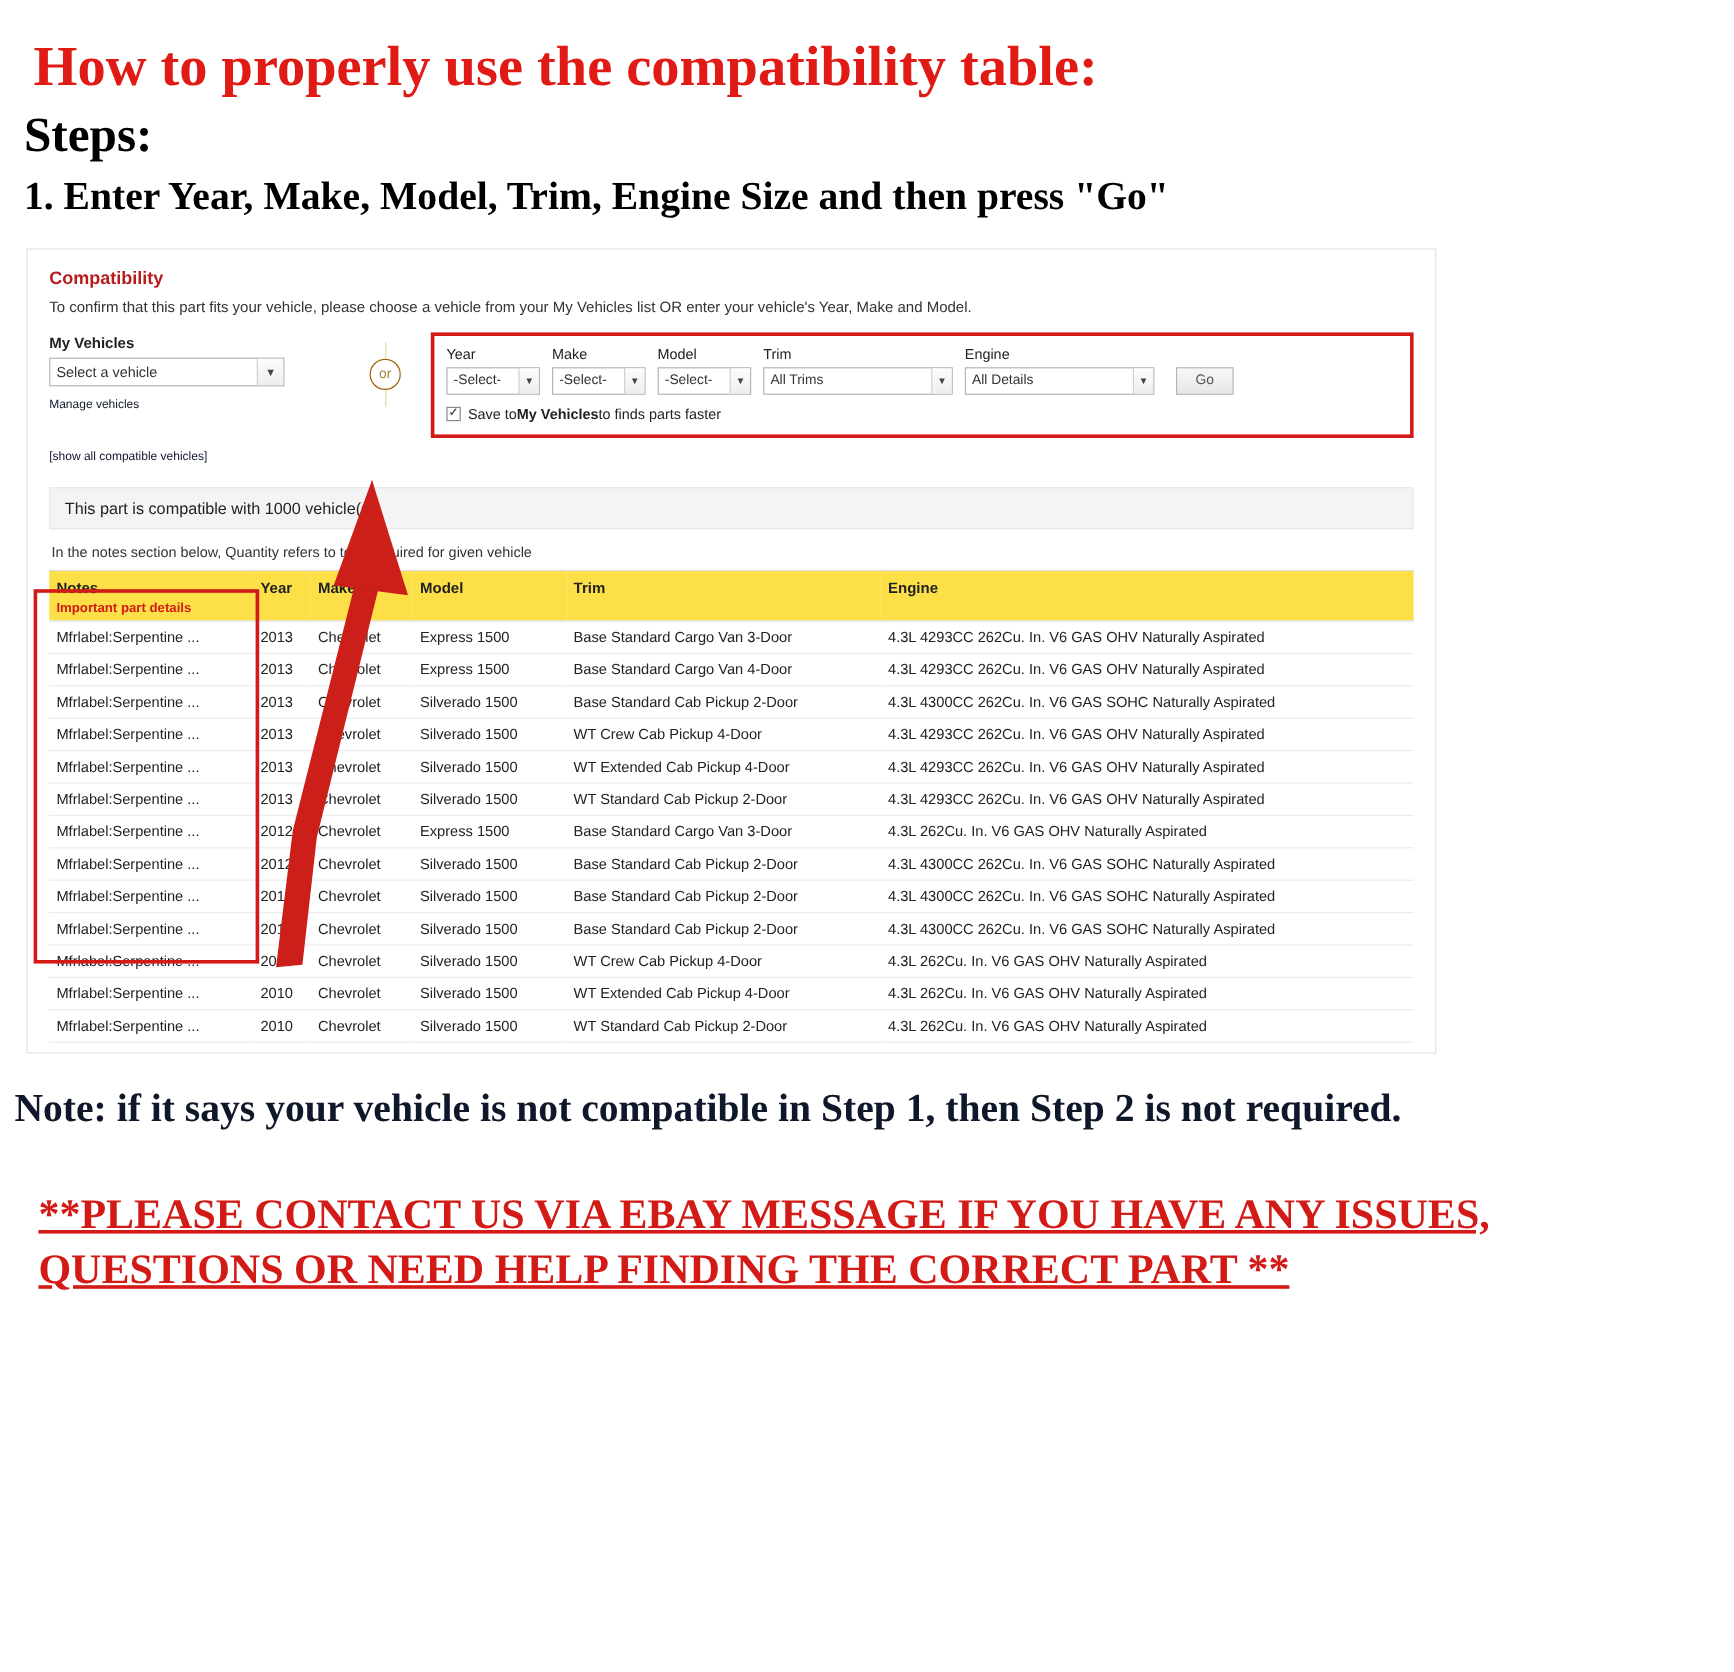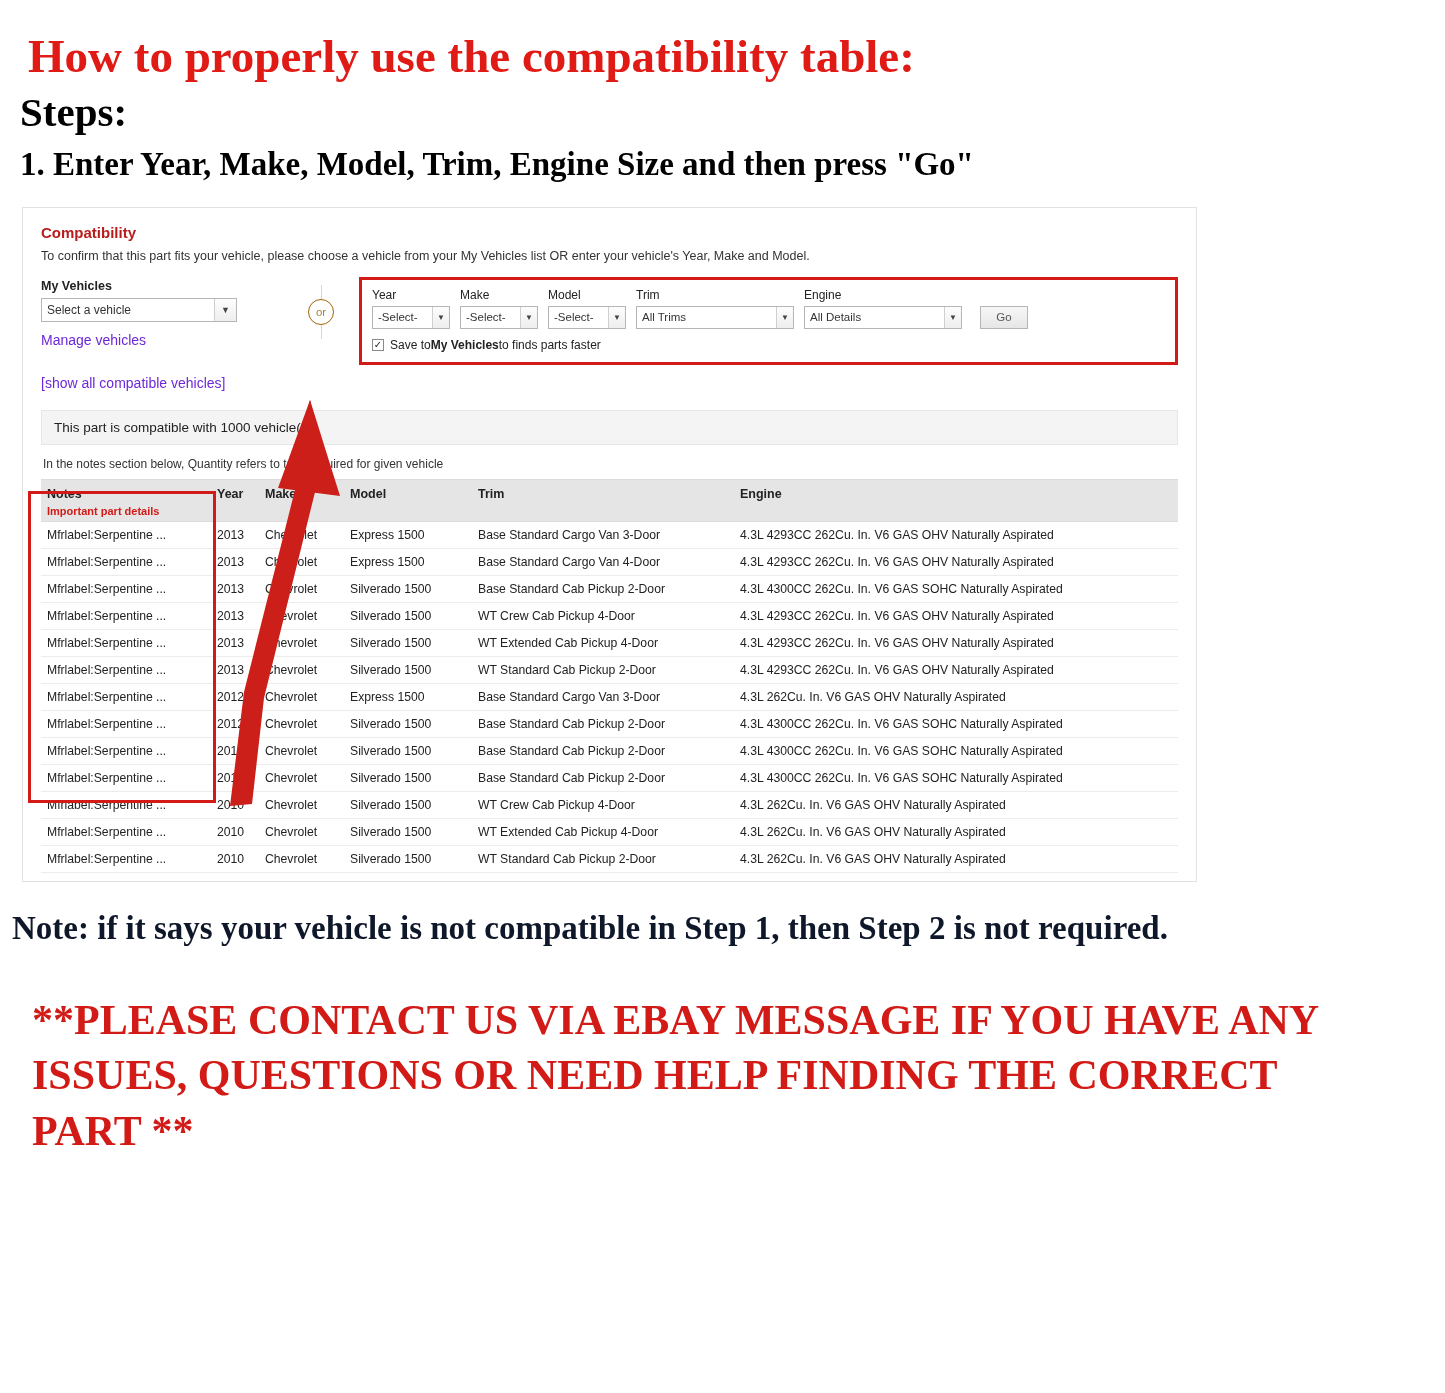--- a/index.html
+++ b/index.html
@@ -99,22 +99,22 @@
   .select-box .arrow {
     position: absolute;
     right: 0; top: 0;
     width: 22px; height: 100%;
     border-left: 1px solid #cfcfcf;
     background: linear-gradient(#fdfdfd, #eee);
     display: flex; align-items: center; justify-content: center;
     font-size: 9px; color: #444;
   }
   .link {
-    color: #6d28d9;
-    font-size: 14px;
+    color: #0f172a;
+    font-size: 10px;
     margin-top: 10px;
     display: inline-block;
     text-decoration: none;
   }
   .or-badge {
     width: 60px;
     display: flex;
     flex-direction: column;
     align-items: center;
     padding-top: 22px;
@@ -226,21 +226,21 @@
     width: 100%;
     border-collapse: collapse;
     font-size: 12.2px;
     color: #222;
   }
   table.compat thead th {
     text-align: left;
     font-weight: bold;
     border-top: 1px solid #dcdcdc;
     border-bottom: 1px solid #dcdcdc;
-    background: #e5e5e5;
+    background: #fde047;
     padding: 7px 6px 4px 6px;
     vertical-align: top;
     font-size: 12.5px;
   }
   .th-notes-sub {
     display: block;
     color: #d21a16;
     font-size: 11px;
     font-weight: bold;
     margin-top: 4px;
@@ -276,25 +276,26 @@
     font-weight: bold;
     font-size: 33px;
     color: #0f172a;
     line-height: 1.25;
     margin: 26px 0 0 12px;
     max-width: 1340px;
   }
   .contact-red {
     font-family: "Liberation Serif", serif;
     font-weight: bold;
-    font-size: 42px;
+    font-size: 35px;
     color: #d21a16;
     line-height: 1.32;
     margin: 44px 0 0 32px;
     max-width: 1320px;
+    text-decoration: underline;
   }
 </style>
 </head>
 <body>
 
 <div class="page">
 
   <div class="headline">How to properly use the compatibility table:</div>
   <div class="steps-label">Steps:</div>
   <div class="step1">1. Enter Year, Make, Model, Trim, Engine Size and then press "Go"</div>

